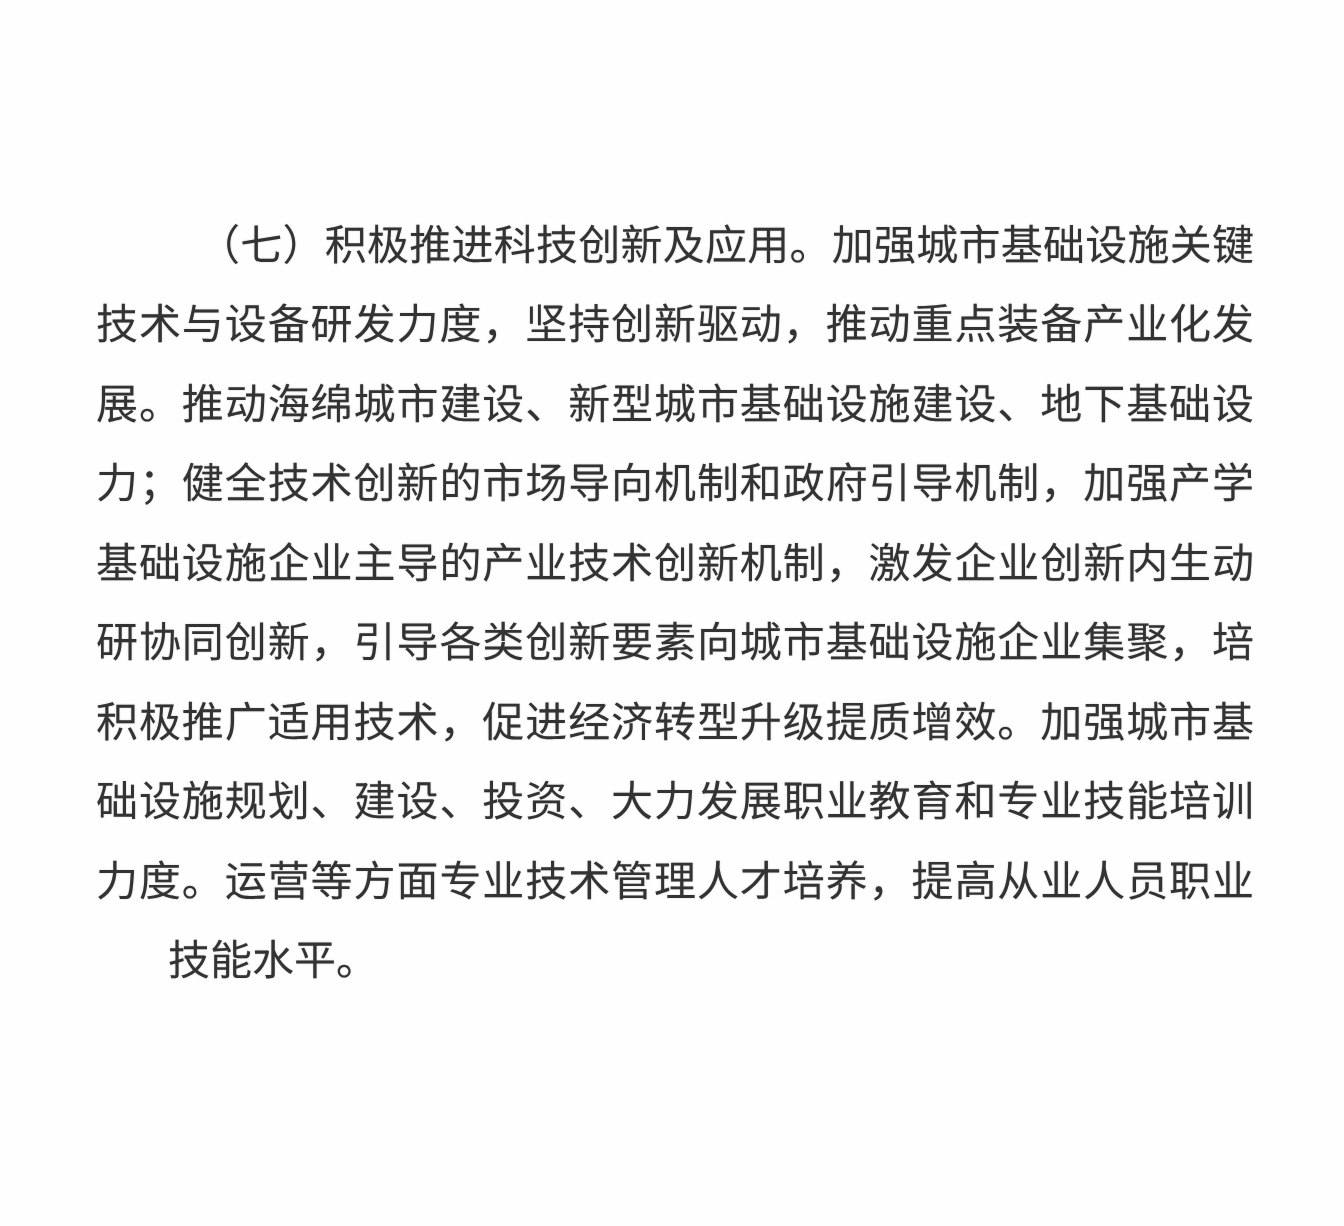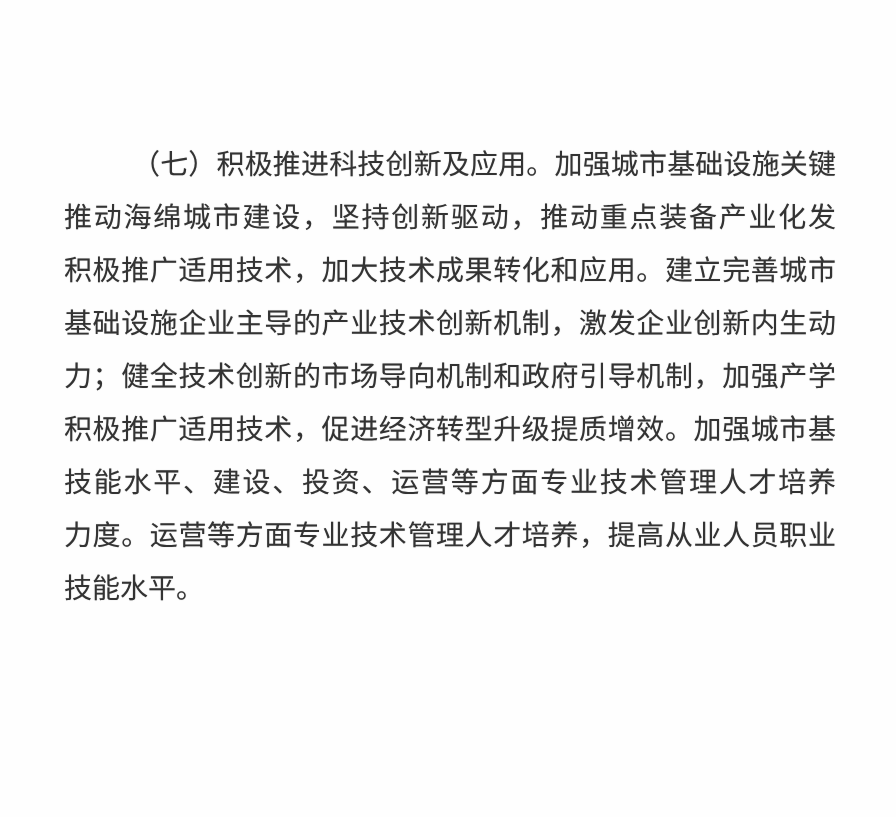--- a/index.html
+++ b/index.html
@@ -39,30 +39,32 @@
     white-space: nowrap;
     letter-spacing: 0px;
   }
   .line.indent {
     padding-left: 68px;
     width: 704px;
   }
   .line.last {
     text-align: right;
     text-align-last: left;
+    margin-left: 48px;
   }
 </style>
 </head>
 <body>
 
 <div class="scan-page">
   <div class="text-block">
     <div class="line indent">（七）积极推进科技创新及应用。加强城市基础设施关键</div>
-    <div class="line">推动海绵城市建设，坚持创新驱动，推动重点装备产业化发</div>
-    <div class="line">积极推广适用技术，加大技术成果转化和应用。建立完善城市</div>
+    <div class="line">技术与设备研发力度，坚持创新驱动，推动重点装备产业化发</div>
+    <div class="line">展。推动海绵城市建设、新型城市基础设施建设、地下基础设</div>
+    <div class="line">力；健全技术创新的市场导向机制和政府引导机制，加强产学</div>
     <div class="line">基础设施企业主导的产业技术创新机制，激发企业创新内生动</div>
-    <div class="line">力；健全技术创新的市场导向机制和政府引导机制，加强产学</div>
+    <div class="line">研协同创新，引导各类创新要素向城市基础设施企业集聚，培</div>
     <div class="line">积极推广适用技术，促进经济转型升级提质增效。加强城市基</div>
-    <div class="line">技能水平、建设、投资、运营等方面专业技术管理人才培养</div>
+    <div class="line">础设施规划、建设、投资、大力发展职业教育和专业技能培训</div>
     <div class="line">力度。运营等方面专业技术管理人才培养，提高从业人员职业</div>
     <div class="line last">技能水平。</div>
   </div>
 </div>
 
 </body></html>

